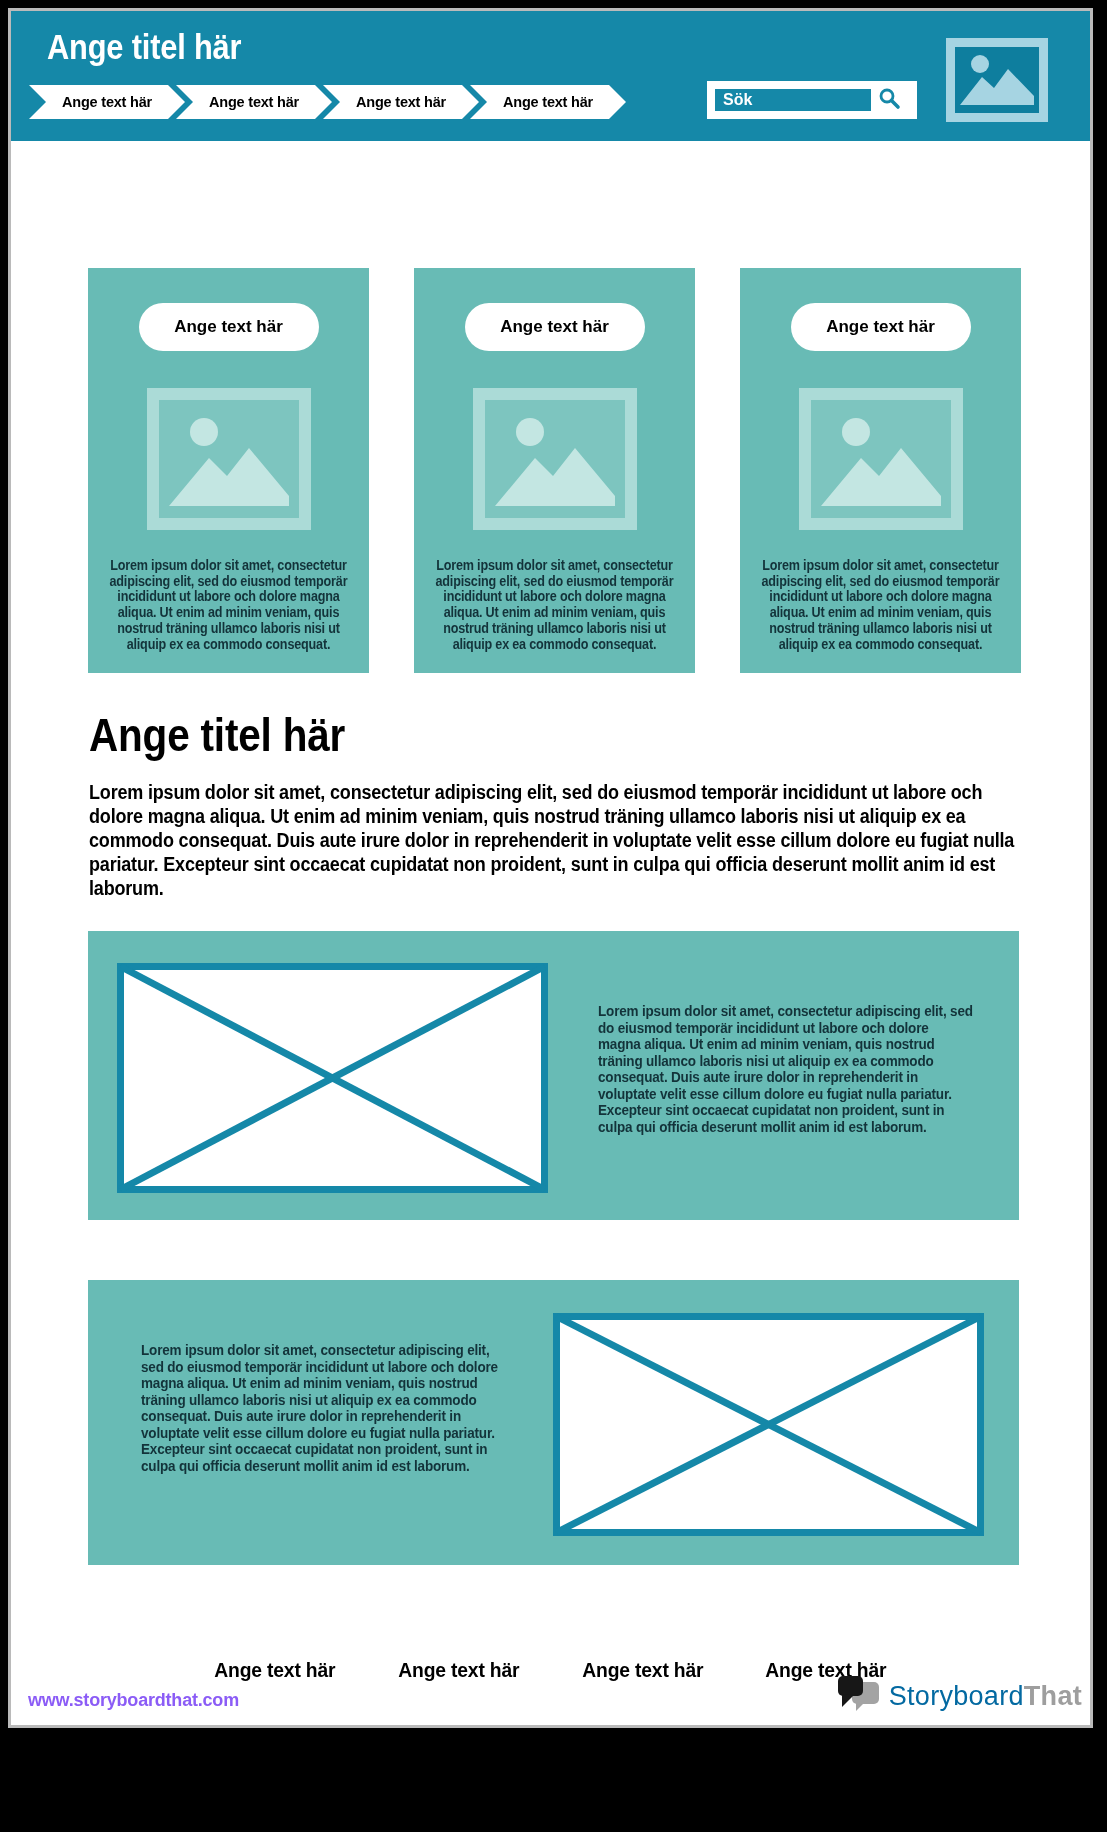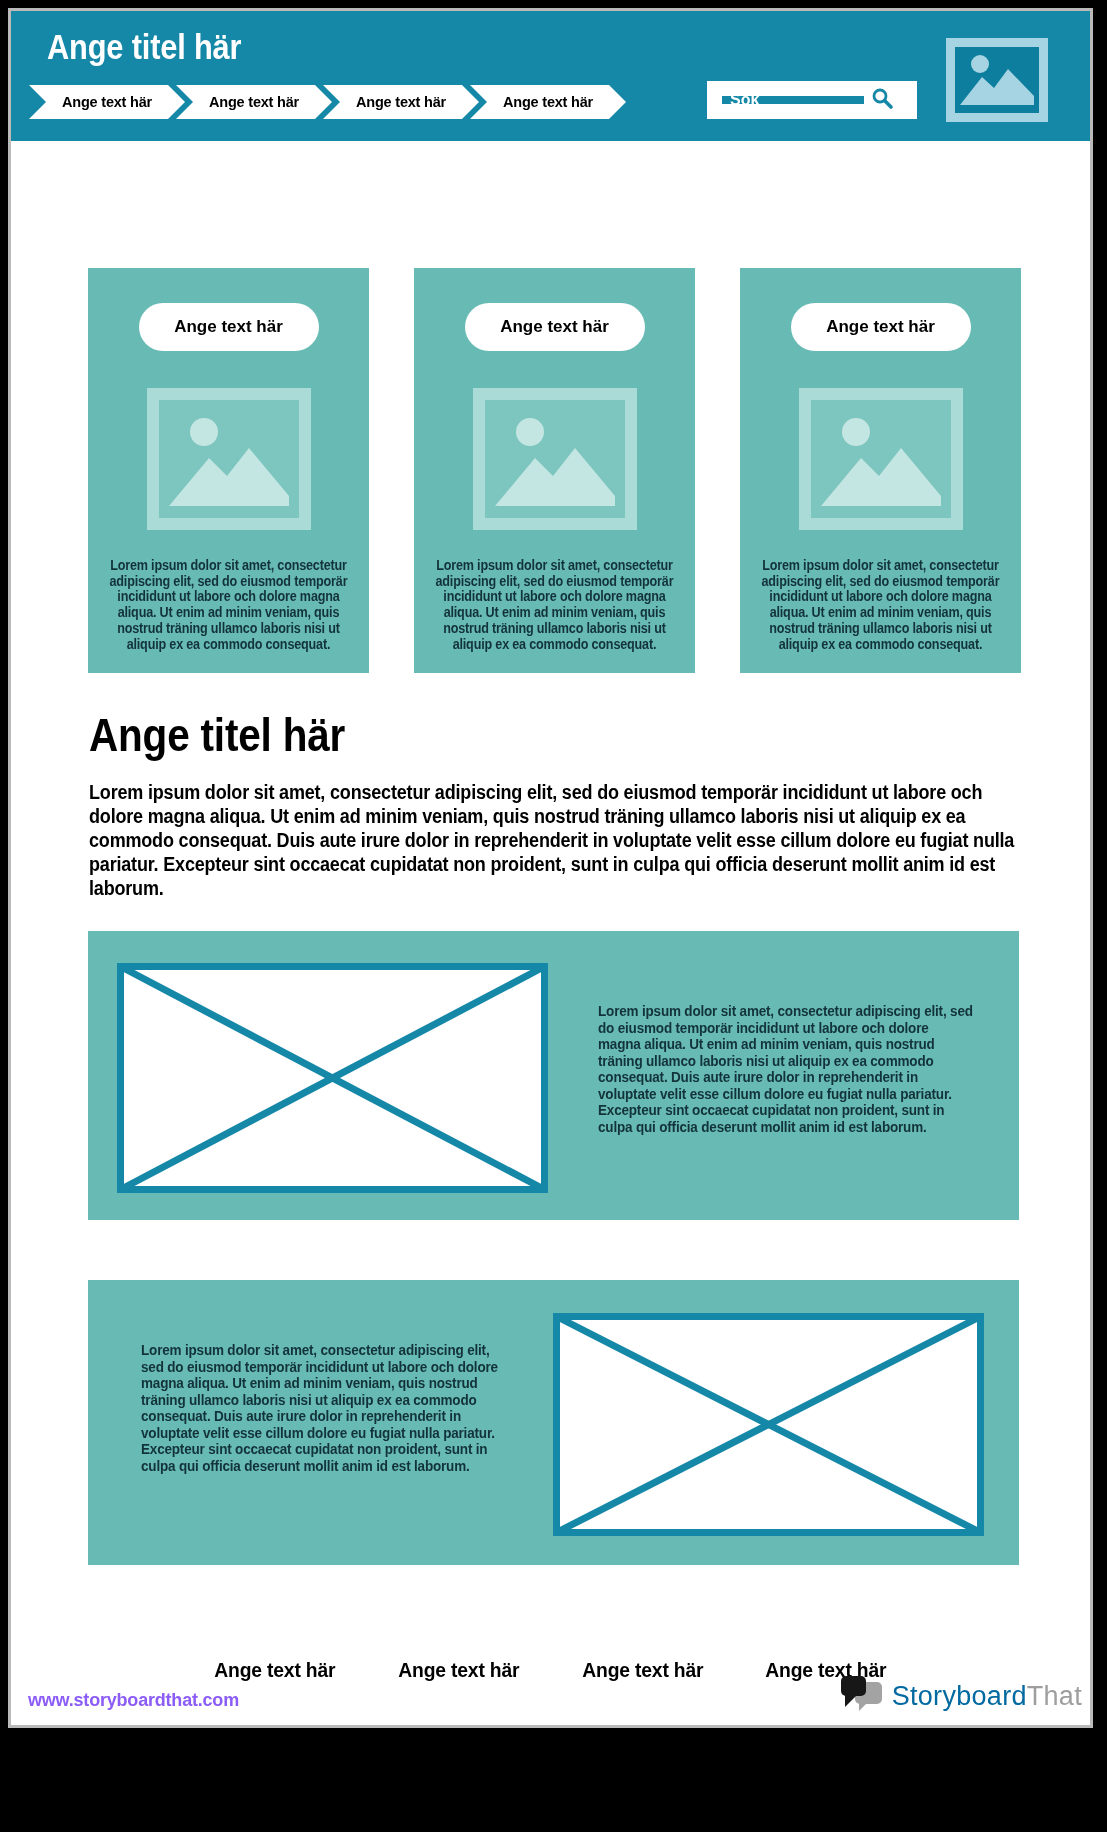--- a/index.html
+++ b/index.html
@@ -52,21 +52,21 @@
     text-align: center;
     white-space: nowrap;
     clip-path: polygon(0 0, calc(100% - 17px) 0, 100% 50%, calc(100% - 17px) 100%, 0 100%, 17px 50%);
   }
   .crumb + .crumb { margin-left: -9px; }
   .search-box {
     position: absolute;
     right: 173px; top: 70px;
     width: 210px; height: 38px;
     background: #fff;
-    padding: 15px;
+    padding: 8px;
     display: flex;
   }
   .search-input {
     flex: 1;
     min-width: 0;
     border: none;
     outline: none;
     background: #1588a8;
     color: #fff;
     font-family: "Liberation Sans", sans-serif;
@@ -211,21 +211,21 @@
     align-items: center;
     gap: 8px;
   }
   .brand-text {
     font-size: 27px;
     font-weight: 400;
     letter-spacing: 0.3px;
     white-space: nowrap;
   }
   .brand-storyboard { color: #0369a1; }
-  .brand-that { color: #9e9e9e; }
+  .brand-that { color: #9e9e9e; font-weight: bold; }
 </style>
 </head>
 <body>
 
 <div class="page">
 
   <header class="header">
     <div class="page-title">Ange titel här</div>
 
     <nav class="breadcrumb">

